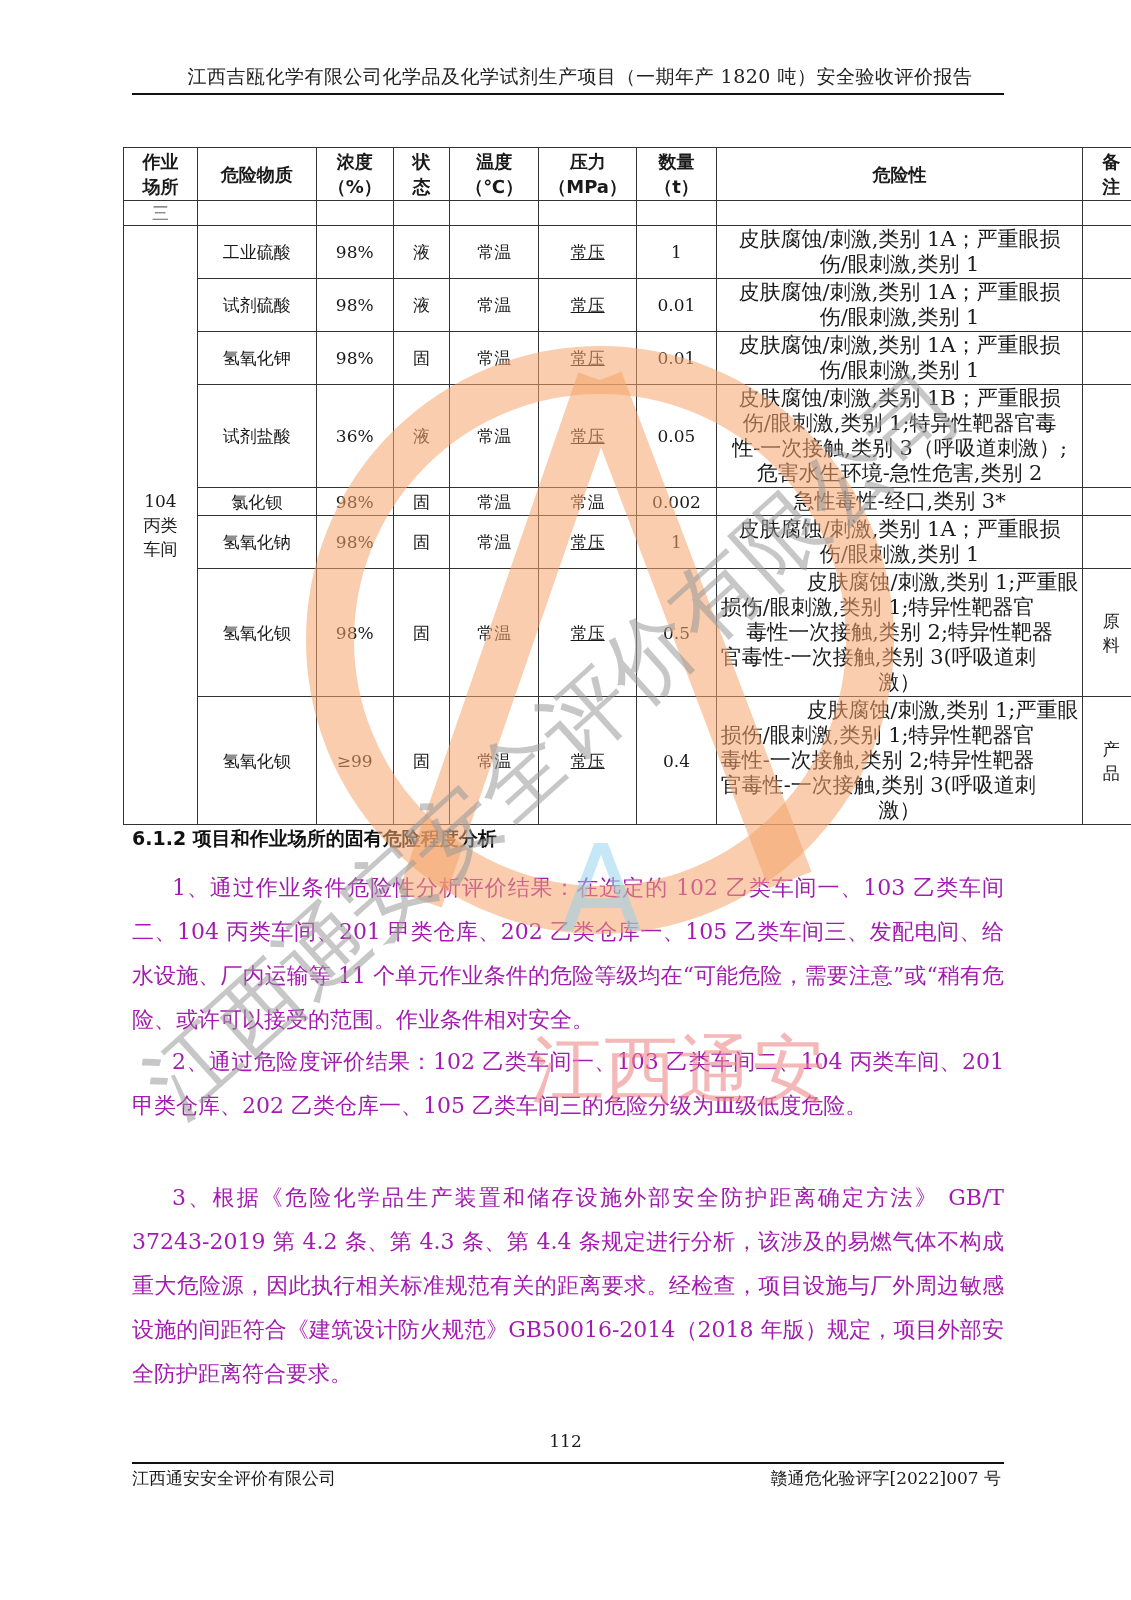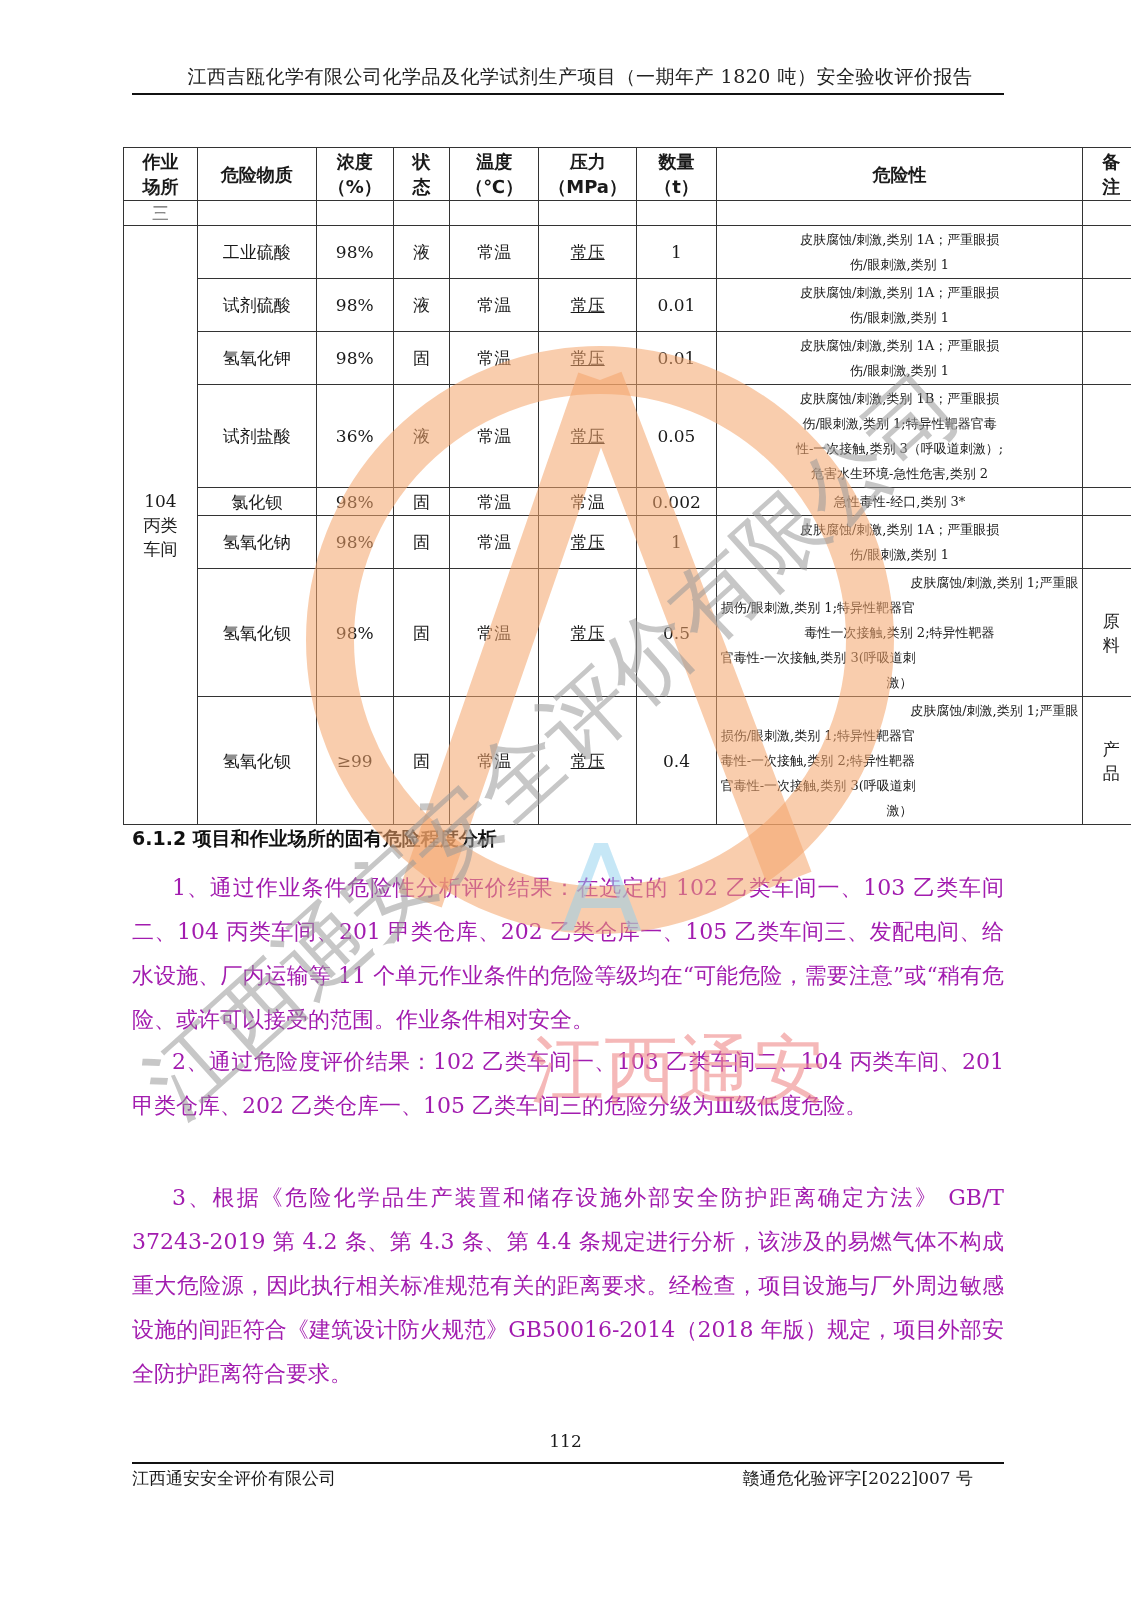--- a/index.html
+++ b/index.html
@@ -16,21 +16,21 @@
   }
   table.hazard {
     position: absolute; left: 123px; top: 147px; width: 1017px;
     border-collapse: collapse; table-layout: fixed; font-size: 17px;
   }
   table.hazard td, table.hazard th {
     border: 1px solid #333; text-align: center; vertical-align: middle;
     padding: 0 2px; line-height: 24px; font-weight: normal;
   }
   table.hazard th { font-family: "DejaVu Sans", "Liberation Sans", sans-serif; font-size: 18px; font-weight: bold; line-height: 25px; height: 52px; }
-  table.hazard td.haz { text-align: center; font-size: 13px; padding: 1px 4px; line-height: 25px; }
+  table.hazard td.haz { text-align: center; font-size: 21px; padding: 1px 4px; line-height: 25px; }
   .col-place { width: 64px; }
   .col-sub { width: 103px; }
   .col-conc { width: 67px; }
   .col-state { width: 49px; }
   .col-temp { width: 77px; }
   .col-press { width: 85px; }
   .col-qty { width: 69px; }
   .col-haz { width: 318px; }
   .col-note { width: 49px; }
   td.left-pad { text-align: left; padding-left: 10px; text-decoration: underline; }
@@ -39,21 +39,21 @@
     font-family: "DejaVu Sans", "Liberation Sans", sans-serif; font-weight: bold; font-size: 19px; color: #111;
   }
   .para {
     position: absolute; left: 132px; width: 872px; font-size: 22px; line-height: 44px;
     text-align: justify; color: #a21caf;
   }
   .para .indent { display: inline-block; width: 40px; }
   .page-number { position: absolute; left: 0; width: 1131px; top: 1431px; text-align: center; font-size: 17px; }
   .footer-rule { position: absolute; left: 132px; top: 1462px; width: 872px; height: 2px; background: #111; }
   .footer-left { position: absolute; left: 132px; top: 1467px; font-size: 17px; }
-  .footer-right { position: absolute; right: 158px; top: 1467px; font-size: 17px; }
+  .footer-right { position: absolute; right: 130px; top: 1467px; font-size: 17px; }
   .watermark { position: absolute; left: 0; top: 0; width: 1131px; height: 1600px; pointer-events: none; }
 </style>
 </head>
 <body>
 
 <div class="page-header">江西吉瓯化学有限公司化学品及化学试剂生产项目（一期年产 1820 吨）安全验收评价报告</div>
 <div class="header-rule"></div>
 
 <table class="hazard">
   <colgroup>

